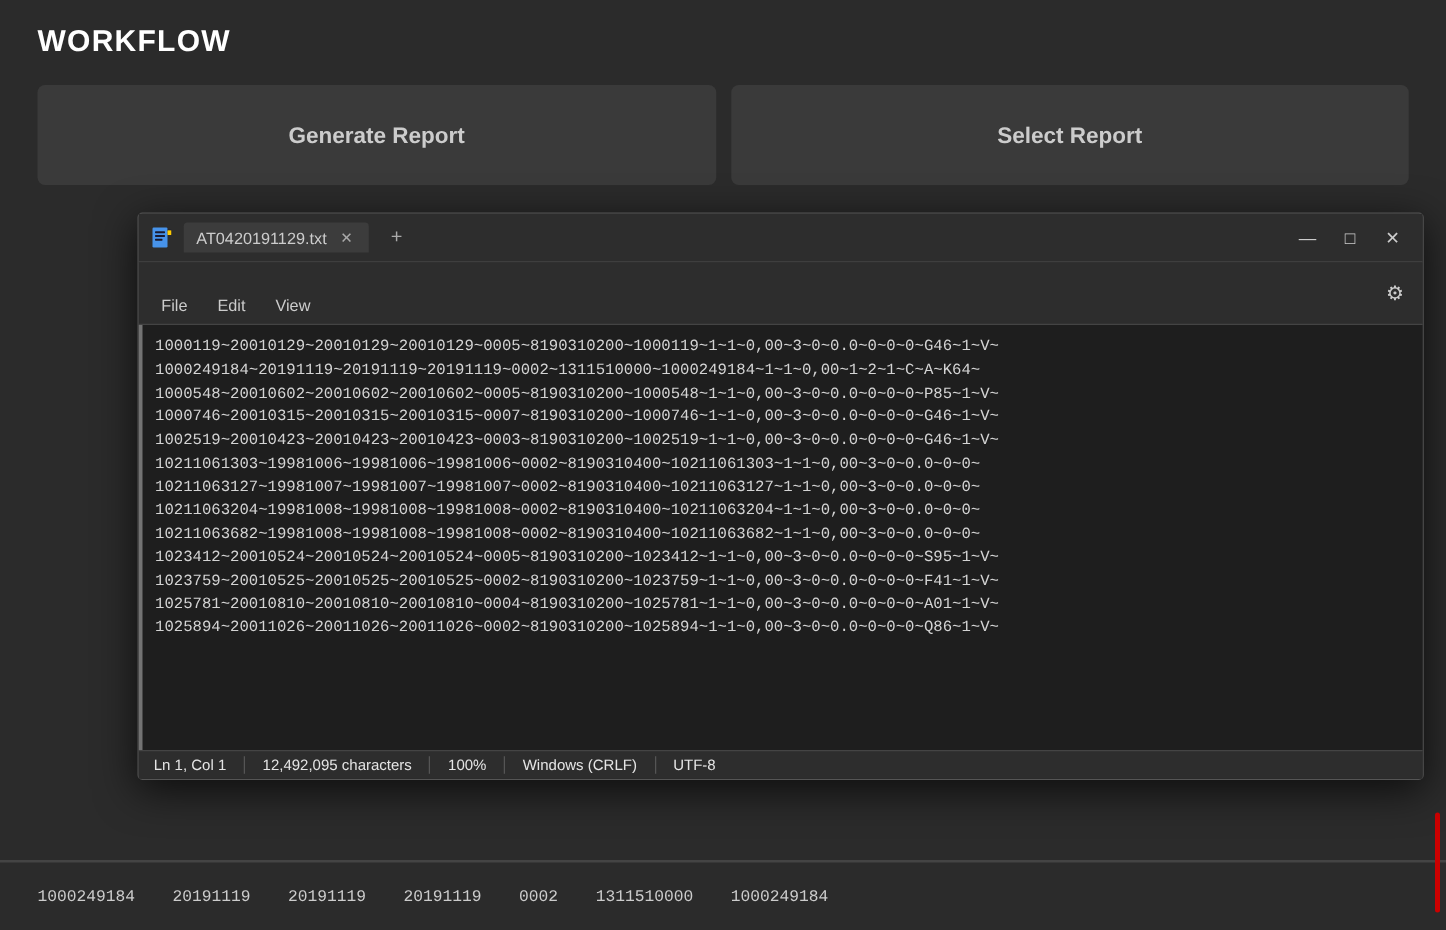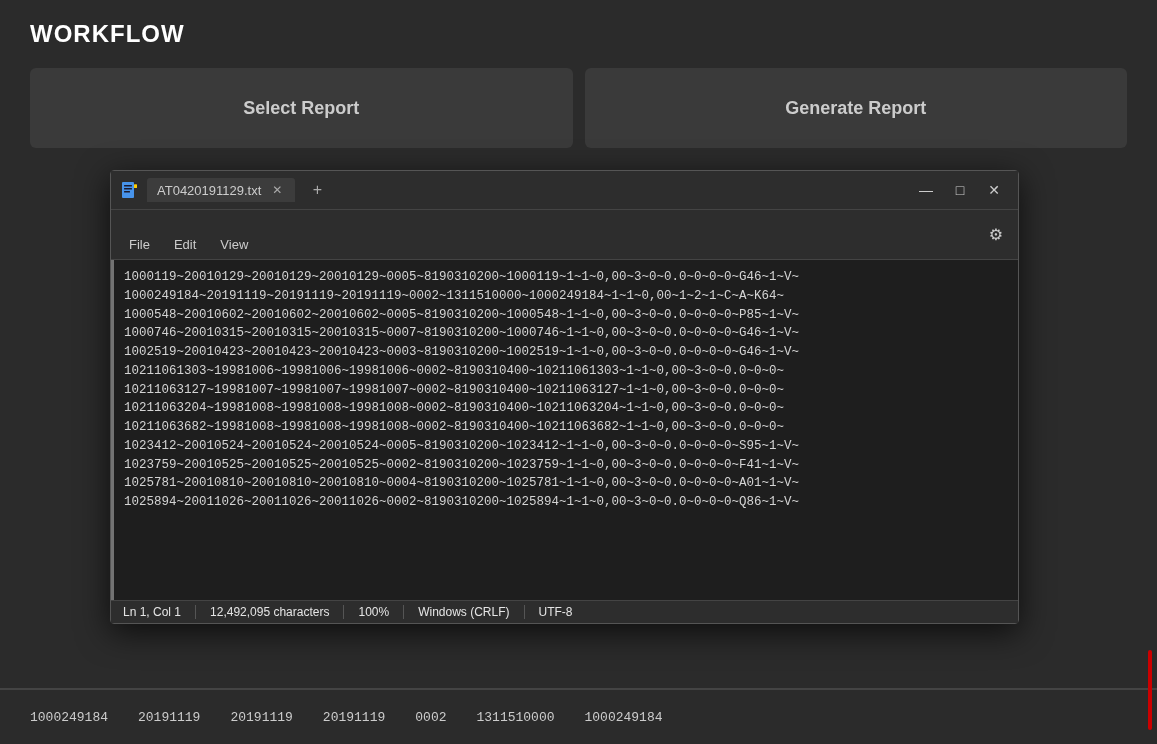--- a/index.html
+++ b/index.html
@@ -45,21 +45,21 @@
     .panel-label {
       font-size: 18px;
       font-weight: 600;
       color: #cccccc;
     }
 
     .notepad-window {
       position: absolute;
       top: 170px;
       left: 110px;
-      width: 909px;
+      width: 1029px;
       background-color: #1e1e1e;
       border: 1px solid #555;
       border-radius: 4px;
       z-index: 10;
       box-shadow: 0 8px 32px rgba(0,0,0,0.7);
     }
 
     .notepad-titlebar {
       background-color: #2d2d2d;
       display: flex;
@@ -253,24 +253,24 @@
   </style>
 </head>
 <body>
 
 <div class="page-header">
   <div class="page-title">WORKFLOW</div>
 </div>
 
 <div class="workflow-panels">
   <div class="panel">
+    <span class="panel-label">Generate Report</span>
+  </div>
+  <div class="panel">
     <span class="panel-label">Select Report</span>
-  </div>
-  <div class="panel">
-    <span class="panel-label">Generate Report</span>
   </div>
 </div>
 
 <div class="notepad-window">
 
   <div class="notepad-titlebar">
     <div class="notepad-icon">
       <svg viewBox="0 0 18 18" fill="none">
         <rect x="2" y="1" width="12" height="16" rx="1" fill="#4a9eff" opacity="0.9"></rect>
         <rect x="4" y="4" width="8" height="1.5" rx="0.5" fill="#1a1a2e"></rect>

